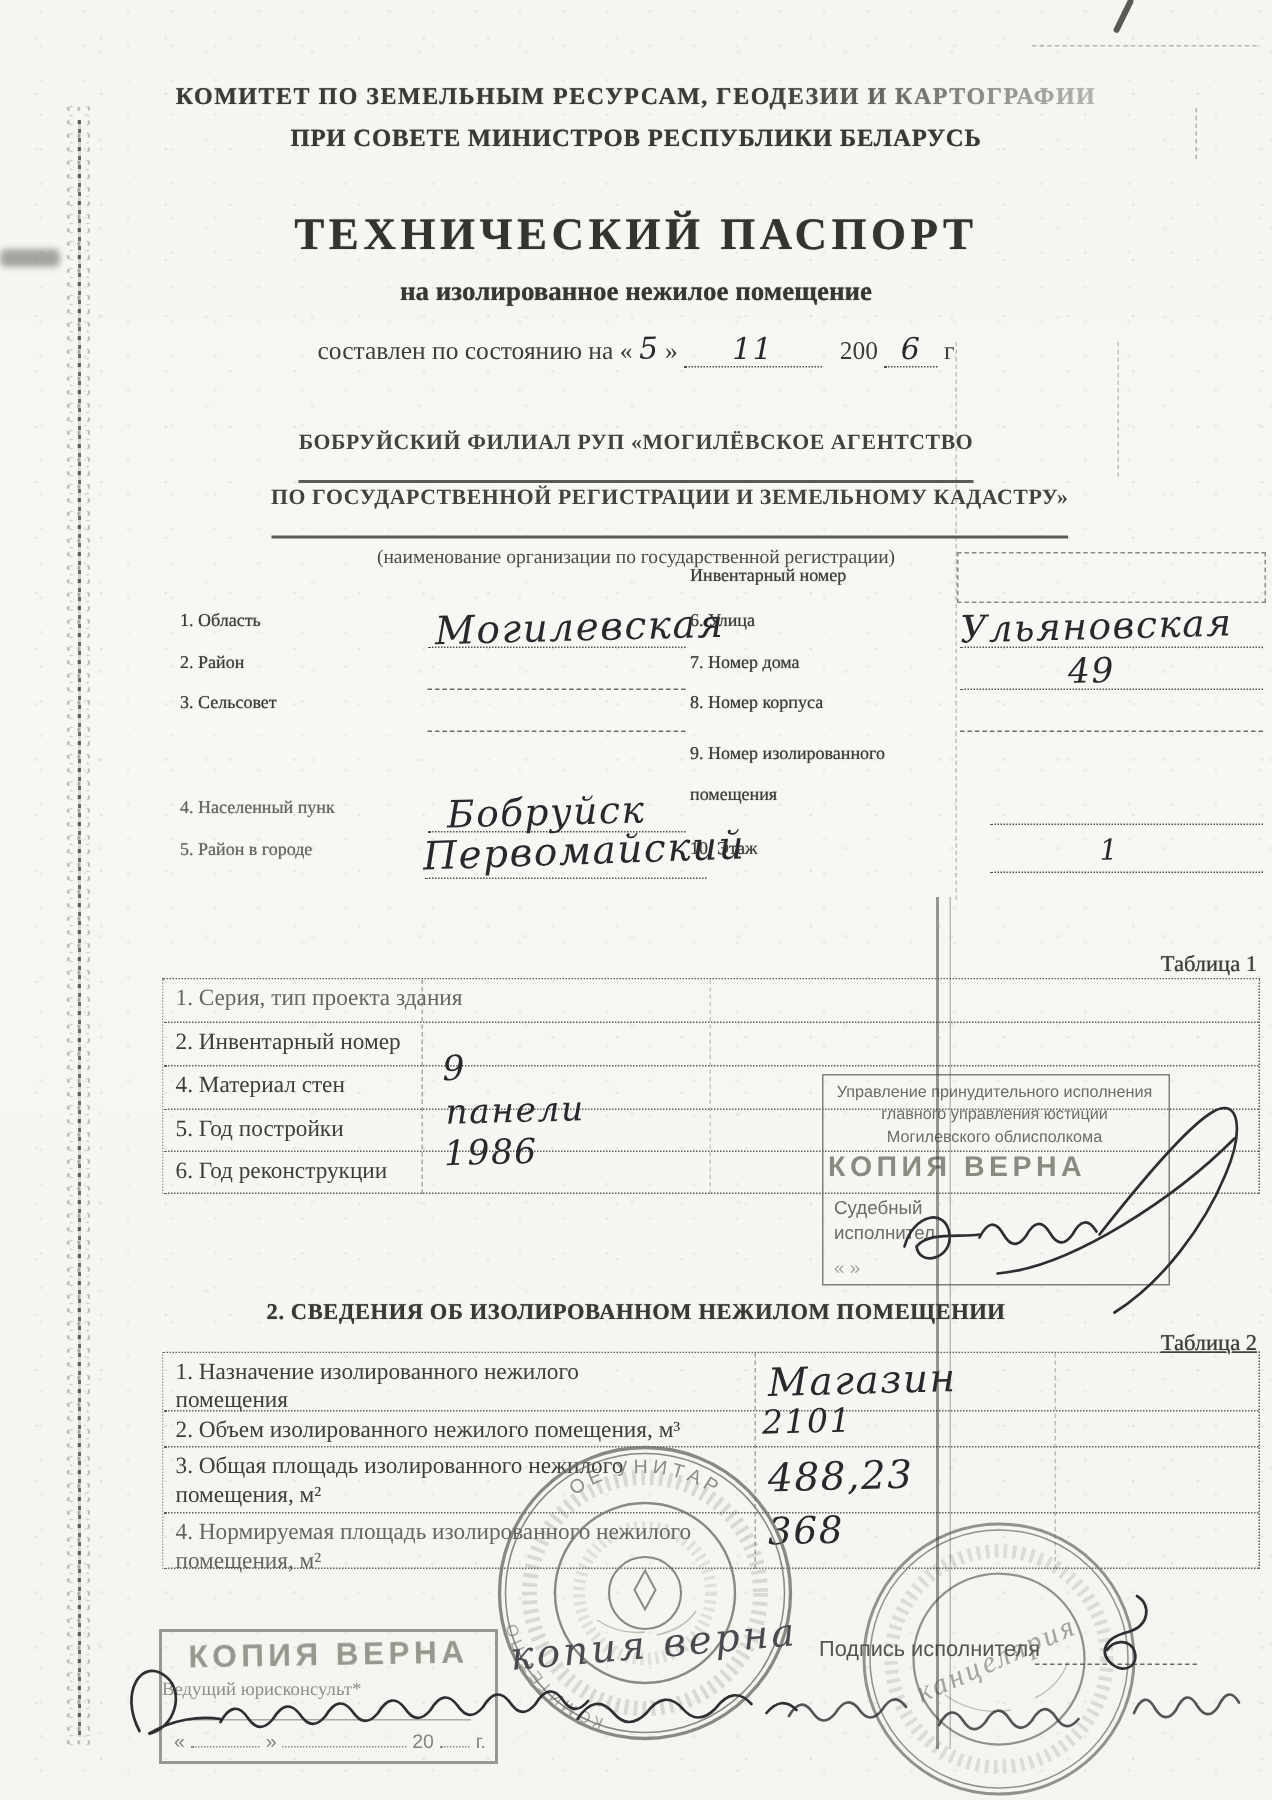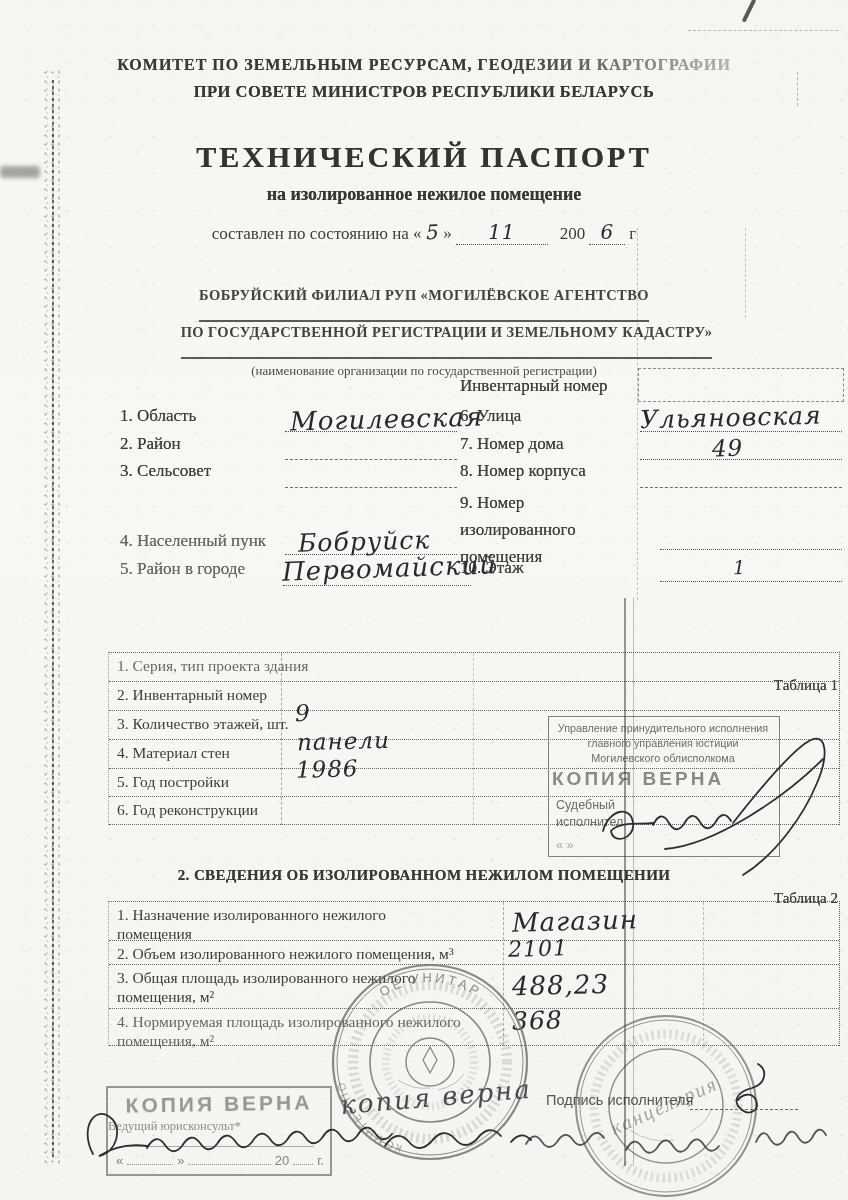--- a/index.html
+++ b/index.html
@@ -41,36 +41,36 @@
             mask-image:linear-gradient(90deg,#000 60%,rgba(0,0,0,.35) 86%,rgba(0,0,0,.3));}
   .committee2{font-weight:bold;font-size:16.5px;letter-spacing:.5px;color:#383834;}
   .doc-title{font-weight:bold;font-size:30px;letter-spacing:3px;color:#333330;}
   .doc-subtitle{font-weight:bold;font-size:18px;color:#363632;}
   .dateline{display:flex;justify-content:center;align-items:baseline;font-size:17px;gap:4px;color:#3c3c38;}
   .mline{display:inline-block;width:92px;border-bottom:1px dotted rgba(60,60,56,.9);text-align:center;}
   .yline{display:inline-block;width:36px;border-bottom:1px dotted rgba(60,60,56,.9);text-align:center;}
   .org-line{display:inline-block;font-weight:bold;font-size:14.5px;letter-spacing:.4px;color:#42423e;
     border-bottom:2.5px solid rgba(62,62,58,.85);padding-bottom:16px;}
   .org-caption{font-size:13px;color:#4a4a46;margin-top:4px;}
-  .label-17{font-size:17px;color:#3c3c38;}
+  .label-17{font-size:12px;color:#3c3c38;}
   .inv-box{border:1.5px dashed rgba(112,112,106,.8);}
   .u-dot{border-bottom:1px dotted rgba(62,62,58,.9);}
   .u-dot2{border-bottom:1px dashed rgba(62,62,58,.75);}
   
   .hw{font-family:"DejaVu Serif", serif;font-style:italic;color:#28282d;letter-spacing:1px;
       transform:rotate(-1.5deg);white-space:nowrap;}
   .hw-cursive{font-family:"DejaVu Serif", serif;font-style:italic;color:#4a4a50;letter-spacing:2px;
       white-space:nowrap;}
   
   .tbl{position:absolute;left:108px;width:730px;border-top:1px dotted rgba(70,70,64,.85);
        border-left:1px dotted rgba(70,70,64,.5);border-right:1px dotted rgba(70,70,64,.85);}
   .t-row{position:relative;border-bottom:1px dotted rgba(70,70,64,.85);}
   .t-label{display:block;padding:3px 0 0 8px;font-size:15.5px;line-height:19px;color:#3c3c38;}
   .vline{position:absolute;top:0;bottom:0;border-left:1px dashed rgba(92,92,86,.5);}
-  .tbl-caption{font-size:15px;color:#3c3c38;margin-top:42px;}
+  .tbl-caption{font-size:15px;color:#3c3c38;}
   .sec-title{font-weight:bold;font-size:15.5px;letter-spacing:.4px;color:#383834;}
   .faded{opacity:.78;filter:blur(.3px);}
   
   .j-stamp{position:absolute;left:548px;top:716px;width:230px;height:139px;
      border:1.5px solid rgba(100,100,94,.8);}
   .j-line{position:absolute;width:262px;left:532px;text-align:center;font-size:10.8px;
      line-height:14px;color:#6d6d66;font-family:"Liberation Sans",sans-serif;}
   .j-copy{position:absolute;left:552px;top:768px;font-weight:bold;font-size:19px;letter-spacing:3px;
      color:#8b8b82;filter:blur(.4px);font-family:"Liberation Sans",sans-serif;}
   .j-role{position:absolute;left:556px;font-size:12.5px;color:#6d6d66;font-family:"Liberation Sans",sans-serif;}
@@ -159,23 +159,20 @@
   <div class="tbl" style="top:652px;">
     <div class="vline" style="left:172px;"></div>
     <div class="vline" style="left:364px;opacity:.6;"></div>
     <div class="t-row" style="height:28px;">
         <span class="t-label faded">1. Серия, тип проекта здания</span>
       </div>
     <div class="t-row" style="height:28px;">
         <span class="t-label">2. Инвентарный номер</span>
       </div>
     <div class="t-row" style="height:28px;">
-        <span class="t-label">3. Количество этажей, шт.</span>
-      </div>
-    <div class="t-row" style="height:28px;">
         <span class="t-label">4. Материал стен</span>
       </div>
     <div class="t-row" style="height:27px;">
         <span class="t-label">5. Год постройки</span>
       </div>
     <div class="t-row" style="height:27px;">
         <span class="t-label">6. Год реконструкции</span>
       </div>
   </div>
 
@@ -192,21 +189,21 @@
   <div class="j-role" style="top:815px;">исполнител</div>
   <div class="j-role" style="top:838px;opacity:.6;">«      »</div>
   <svg class="sig" style="left:595px;top:733px;" width="245" height="150" viewBox="0 0 245 150">
     <path d="M8,98 C14,76 36,72 38,90 C40,106 18,112 16,98 C24,88 44,92 58,90"></path>
     <path d="M58,92 q8,-16 16,-2 q7,12 15,1 q8,-15 16,-2 q7,12 15,1 q8,-15 16,-2"></path>
     <path d="M138,90 C160,62 196,18 214,8 C232,-2 234,22 222,50 C208,84 180,122 148,142"></path>
     <path d="M70,116 C120,112 190,64 228,26"></path>
   </svg>
 
   <div class="abs center sec-title printed" style="top:867px;font-size:15px;">2. СВЕДЕНИЯ ОБ ИЗОЛИРОВАННОМ НЕЖИЛОМ ПОМЕЩЕНИИ</div>
-  <div class="abs tbl-caption printed" style="left:700px;top:848px;width:138px;text-align:right;padding-right:2px;">Таблица 2</div>
+  <div class="abs tbl-caption printed" style="left:700px;top:888px;width:138px;text-align:right;padding-right:2px;text-decoration:underline;">Таблица 2</div>
 
   <div class="tbl" style="top:901px;">
     <div class="vline" style="left:394px;"></div>
     <div class="vline" style="left:594px;opacity:.7;"></div>
     <div class="t-row" style="height:38px;">
         <span class="t-label" style="width:345px;">1. Назначение изолированного нежилого помещения</span>
       </div>
     <div class="t-row" style="height:23px;">
         <span class="t-label" style="width:380px;">2. Объем изолированного нежилого помещения, м³</span>
       </div>

